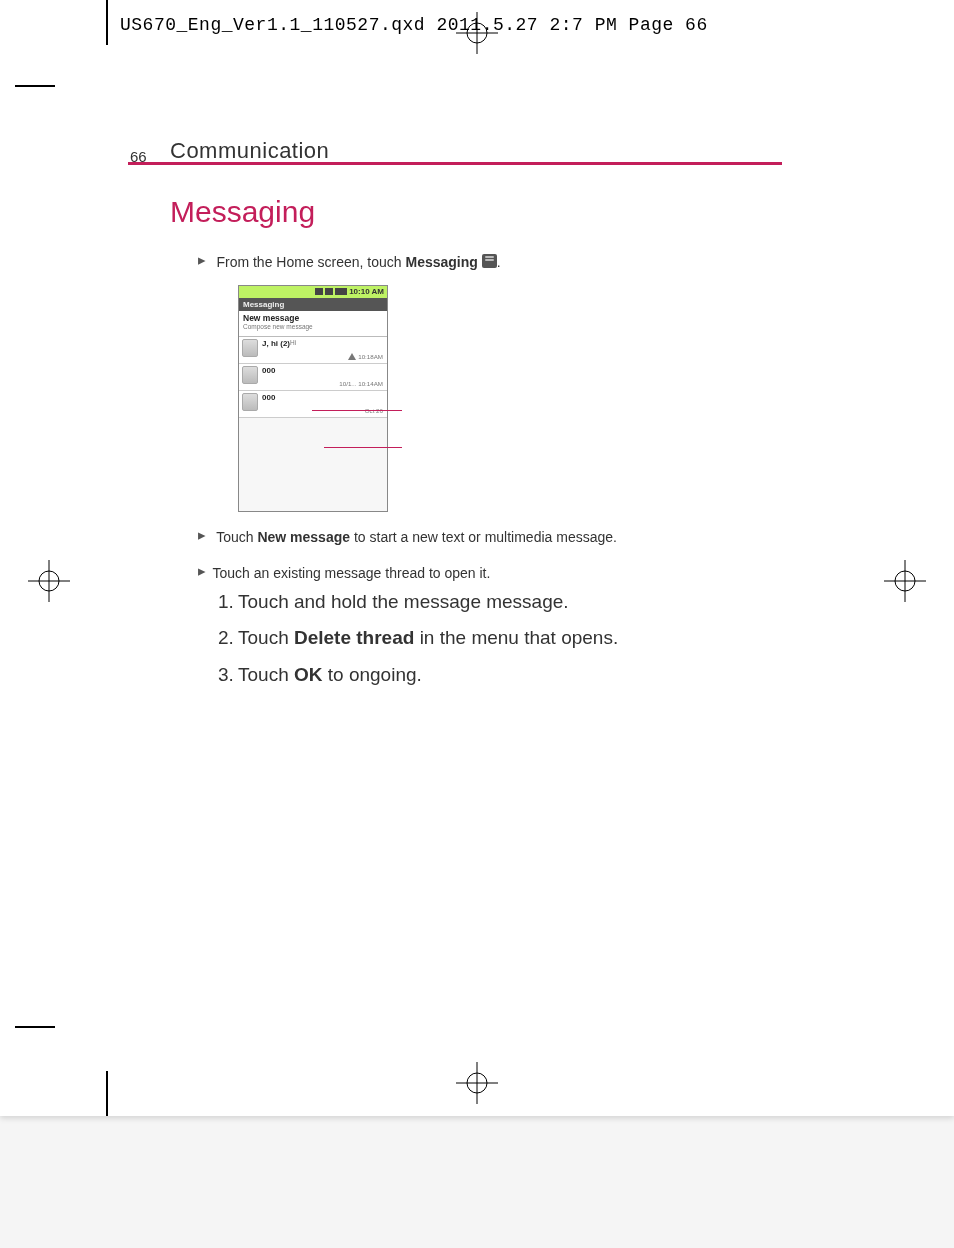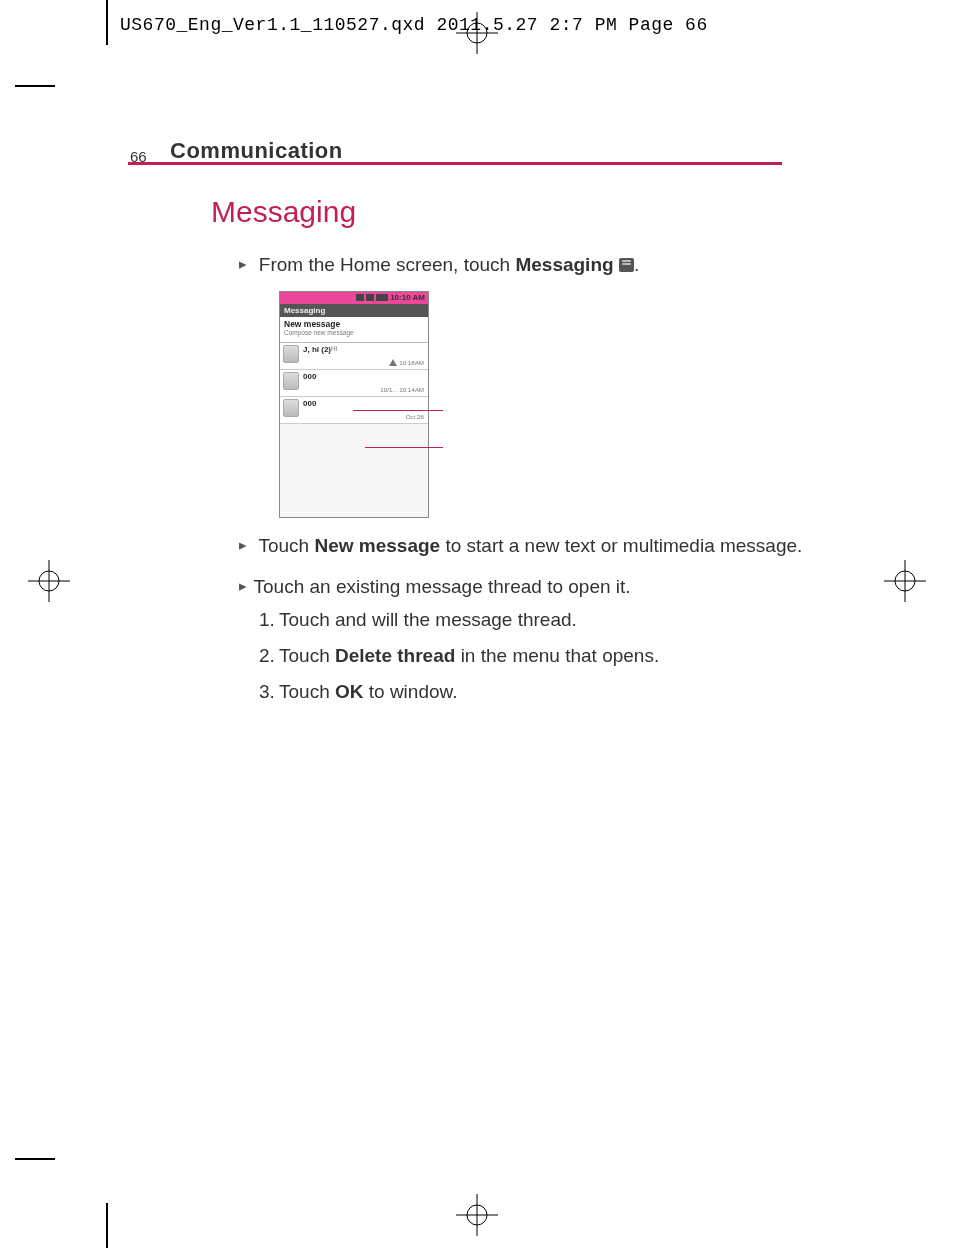--- a/index.html
+++ b/index.html
@@ -8,21 +8,21 @@
     height: 1248px;
     background: #f5f5f5;
     font-family: Arial, Helvetica, sans-serif;
     position: relative;
     overflow: hidden;
   }
   .page {
     position: absolute;
     left: 0; top: 0;
     width: 954px;
-    height: 1248px;
+    height: 1116px;
     background: #fff;
     box-shadow: 0 2px 6px rgba(0,0,0,0.15);
   }
   .crop-top { position:absolute; left:15px; top:85px; width:40px; height:0; border-top:2px solid #000; }
   .crop-top-v { position:absolute; left:106px; top:0; width:0; height:45px; border-left:2px solid #000; }
   .crop-bottom { position:absolute; left:15px; bottom:88px; width:40px; height:0; border-top:2px solid #000; }
   .crop-bottom-v { position:absolute; left:106px; bottom:0; width:0; height:45px; border-left:2px solid #000; }
   .reg { width:42px; height:42px; }
   .reg svg { width:42px; height:42px; display:block; }
   .slug {
@@ -43,46 +43,45 @@
   }
   .page-num {
     position: absolute;
     left: 130px; top: 148px;
     font-size: 15px; color:#333;
   }
   .chapter-title {
     position: absolute;
     left: 170px; top: 138px;
     font-size: 22px;
-    font-weight: bold;
+    font-weight: normal;
     letter-spacing: 0.5px;
     color: #333;
   }
   .content {
     position: absolute;
     left: 170px; top: 195px;
     width: 620px;
     color: #333;
-    margin-left: 41px;
   }
   h1.main {
     color: #c31e5a;
     font-weight: normal;
     font-size: 30px;
     margin-bottom: 22px;
   }
   h2.sub {
     color: #c31e5a;
     font-weight: normal;
     font-size: 21px;
     margin-top: 6px;
     margin-bottom: 8px;
     margin-left: 8px;
   }
-  .body-block { margin-left: 48px; font-size:19px; line-height:1.45; }
+  .body-block { margin-left: 48px; font-size:14px; line-height:1.45; }
   .body-block-deep { margin-left: 68px; font-size:19px; line-height:1.45; margin-top:10px;}
   .arrow-bullet::before {
     content: "▸";
     color: #555;
     margin-left: -20px;
     margin-right: 7px;
     font-size: 15px;
     position:relative; top:-2px;
   }
   .icon-box {
@@ -101,21 +100,21 @@
   .figure-row { display:flex; margin-left:68px; margin-top:12px; margin-bottom:14px; gap:18px; }
   .phone {
     width:150px; height:227px;
     border:1px solid #888;
     background:#f7f7f7;
     font-size:8.5px;
     display:flex; flex-direction:column;
     position:relative;
   }
   .phone .statusbar {
-    height:12px; background:#ec4899;
+    height:12px; background:#bef264;
     display:flex; justify-content:flex-end; align-items:center;
     padding:0 3px; font-weight:bold; font-size:8px;
     gap:2px;
   }
   .sb-icon{display:inline-block;width:8px;height:7px;background:#444;}
   .phone .titlebar {
     height:13px; background:#555; color:#eee;
     padding:0 4px; font-weight:bold;
     line-height:13px; font-size:8px;
   }
@@ -244,19 +243,19 @@
     <div class="lead-line" style="left:142px; top:215px; width:90px;"></div>
     <div class="lead-line" style="left:154px; top:252px; width:78px;"></div>
 
     <p class="body-block arrow-bullet" style="margin-top:14px">
       <span>Touch </span><strong class="k">New message</strong><span> to start a new text or multimedia message.</span>
     </p>
     <p class="body-block arrow-bullet" style="margin-top:14px">Touch an existing message thread to open it.</p>
 
 
     <div class="ol">
-      <div class="li"><span class="num">1.</span><span>Touch and will the message thread.</span></div>
+      <div class="li"><span class="num">1.</span><span>Touch and hold the message message.</span></div>
       <div class="li"><span class="num">2.</span><span>Touch </span><strong class="k">Delete thread</strong><span> in the menu that opens.</span></div>
-      <div class="li"><span class="num">3.</span><span>Touch </span><strong class="k">OK</strong><span> to window.</span></div>
+      <div class="li"><span class="num">3.</span><span>Touch </span><strong class="k">OK</strong><span> to ongoing.</span></div>
     </div>
 
   </div>
 </div>
 
 </body></html>

